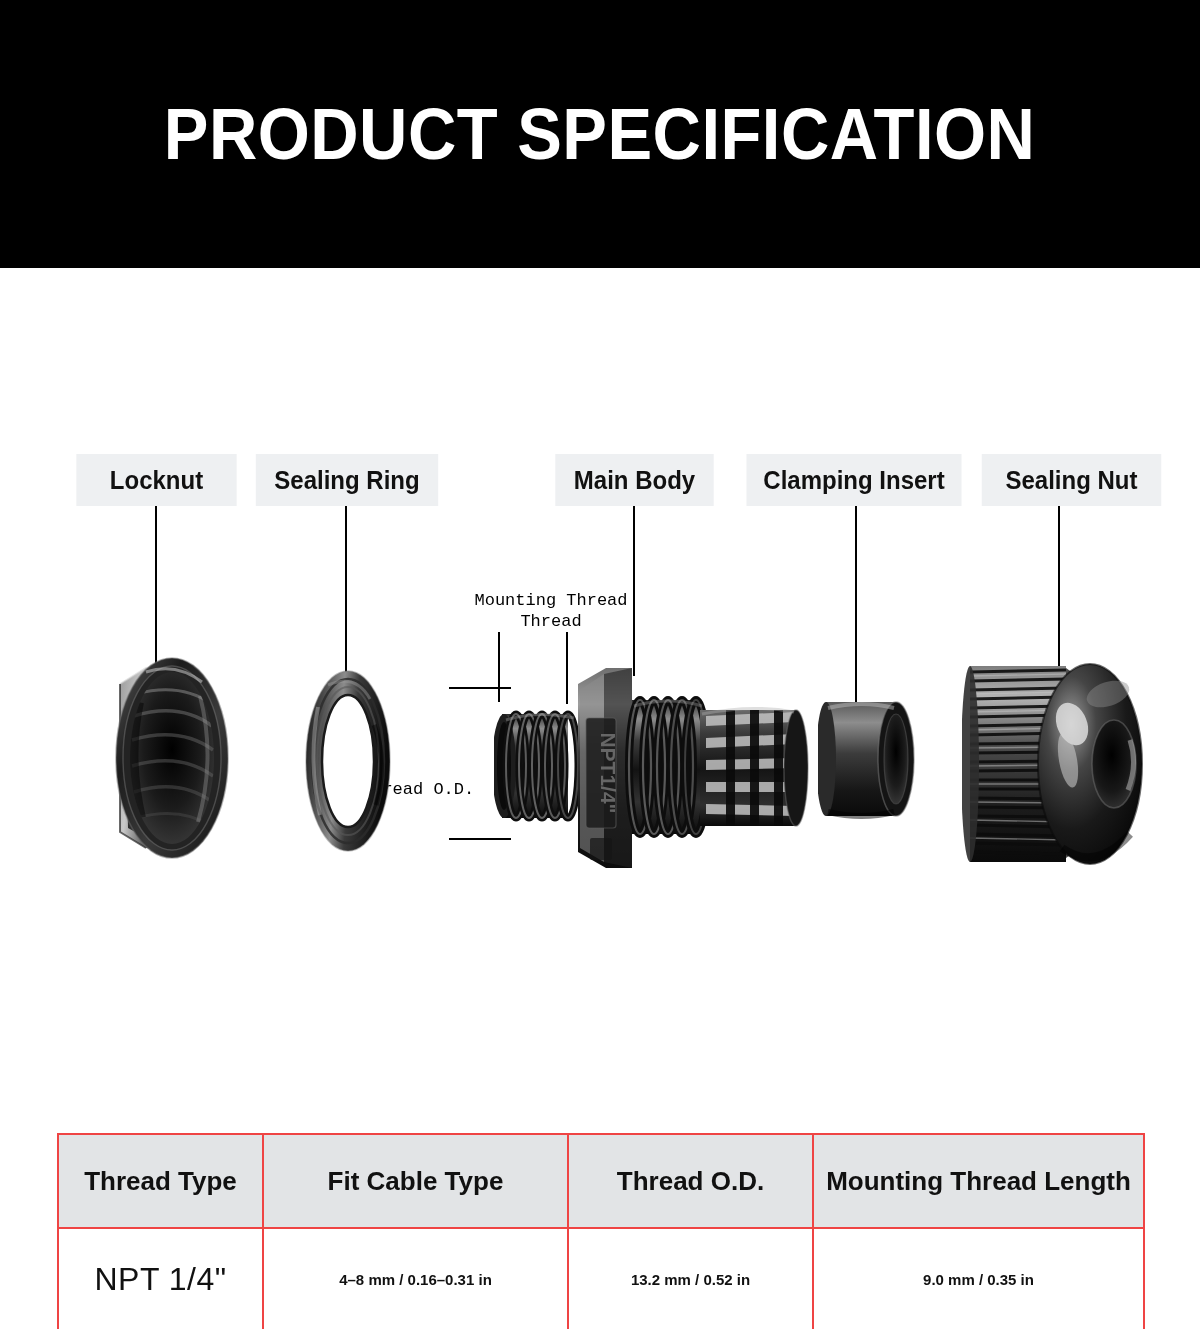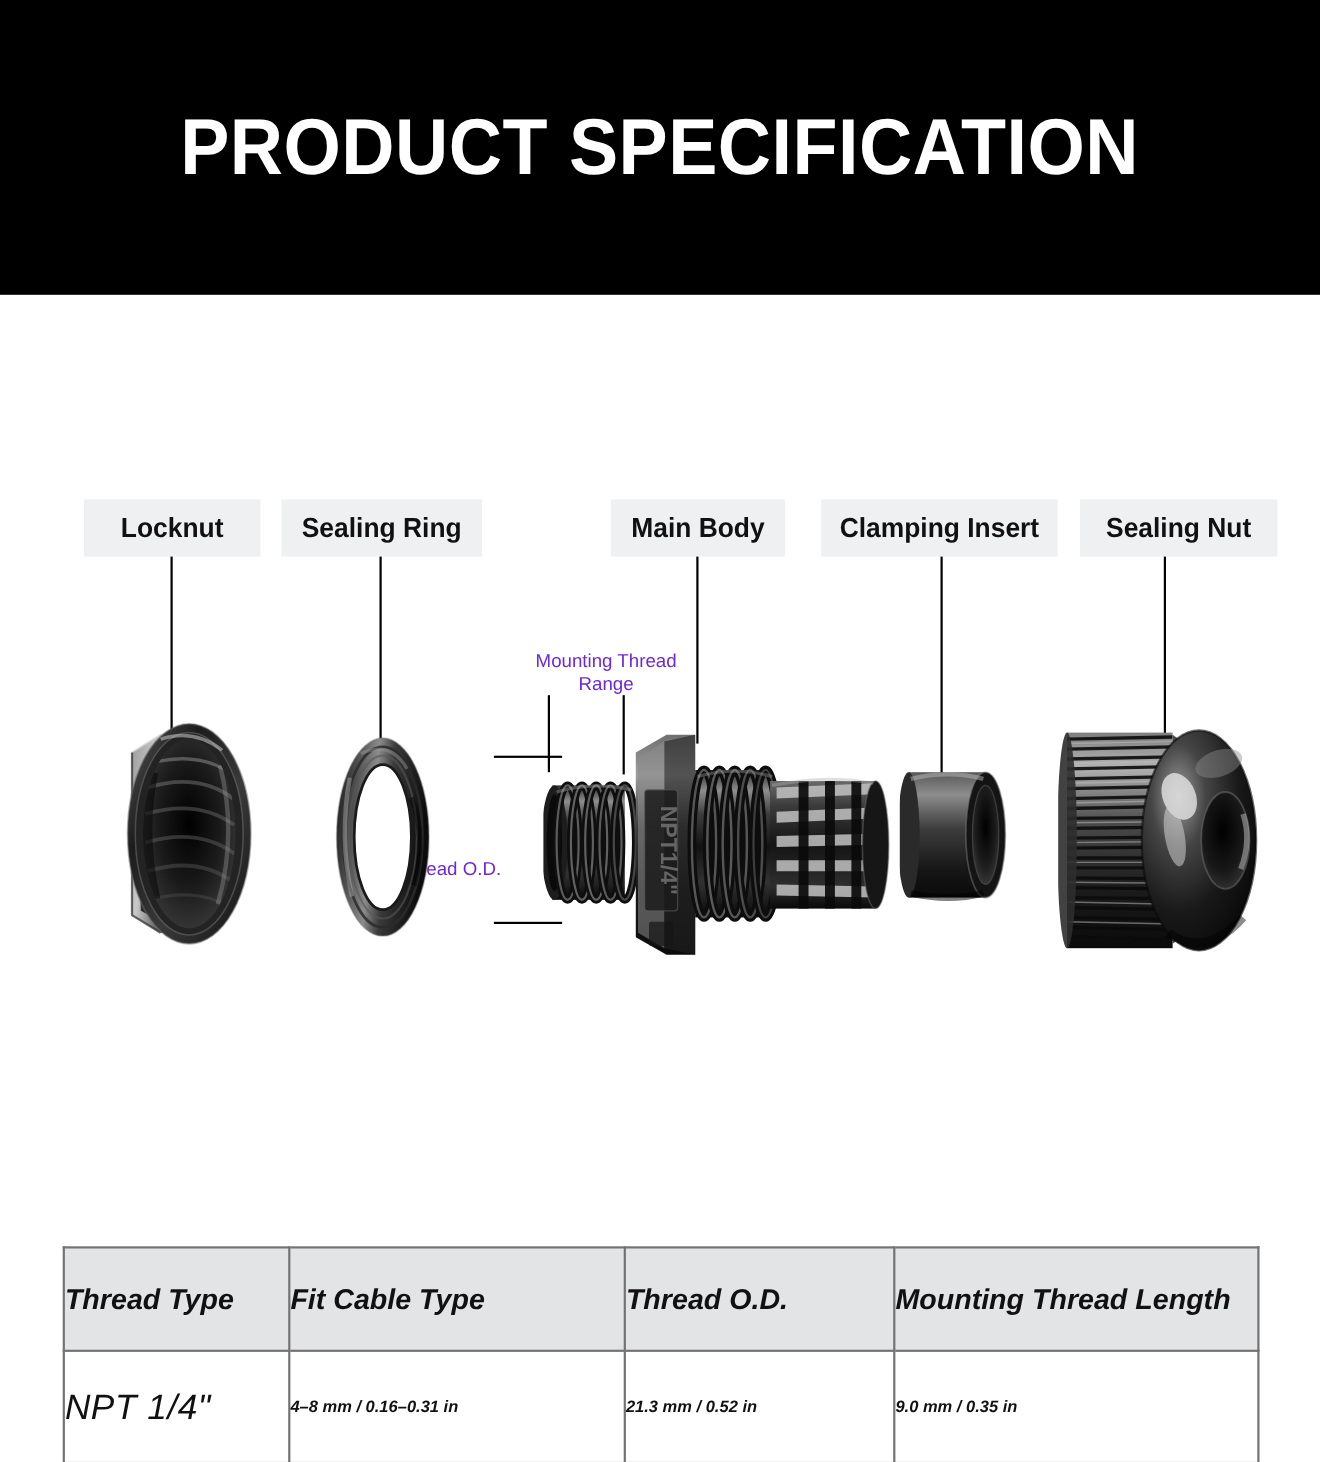--- a/index.html
+++ b/index.html
@@ -49,45 +49,44 @@
   .leader {
     position:absolute;
     width:2px;
     background:#000000;
   }
 
   
   .dim-text {
     position:absolute;
     font-size:17px;
-    color:#6d28d9;
+    color:#000000;
     white-space:nowrap;
     line-height:1.25;
-    font-family:Liberation Sans, sans-serif;
+    font-family:Liberation Mono, monospace;
   }
   .dim-text.center { text-align:center; }
   .dim-line-h { position:absolute; height:2px; background:#000; }
   .dim-line-v { position:absolute; width:2px; background:#000; }
 
   
   .part { position:absolute; }
 
   
   .spec-table {
     position:absolute;
     left:57px; top:1133px;
     width:1086px;
     border-collapse:collapse;
     table-layout:fixed;
   }
   .spec-table th, .spec-table td {
-    border:2px solid #737373;
-    text-align:left;
+    border:2px solid #ef4444;
+    text-align:center;
     vertical-align:middle;
-    font-style:italic;
   }
   .spec-table th {
     background:#e2e4e6;
     height:94px;
     font-weight:bold;
     font-size:26px;
     color:#111111;
     font-family:"Liberation Sans Narrow","Liberation Sans", sans-serif;
     transform:none;
   }
@@ -137,21 +136,21 @@
     </div>
 
     <div class="leader" style="left:155px; top:294px; height:158px;"></div>
     <div class="leader" style="left:345px; top:294px; height:172px;"></div>
     <div class="leader" style="left:633px; top:294px; height:170px;"></div>
     <div class="leader" style="left:855px; top:294px; height:198px;"></div>
     <div class="leader" style="left:1058px; top:294px; height:162px;"></div>
 
     <div class="dim-text center" style="left:468px; top:378px; width:166px;">
       <div>Mounting Thread</div>
-      <div>Range</div>
+      <div>Thread</div>
     </div>
     <div class="dim-line-v" style="left:498px; top:420px; height:70px;"></div>
     <div class="dim-line-v" style="left:566px; top:420px; height:72px;"></div>
 
     <div class="dim-text" style="left:362px; top:567px;">
       <span>Thread O.D.</span>
     </div>
     <div class="dim-line-h" style="left:449px; top:475px; width:62px;"></div>
     <div class="dim-line-h" style="left:449px; top:626px; width:62px;"></div>
 
@@ -476,19 +475,19 @@
         <th class="col-1">Thread Type</th>
         <th class="col-2">Fit Cable Type</th>
         <th class="col-3">Thread O.D.</th>
         <th class="col-4">Mounting Thread Length</th>
       </tr>
     </thead>
     <tbody>
       <tr>
         <td class="col-1 thread-type">NPT 1/4"</td>
         <td class="col-2">4–8 mm / 0.16–0.31 in</td>
-        <td class="col-3">21.3 mm / 0.52 in</td>
+        <td class="col-3">13.2 mm / 0.52 in</td>
         <td class="col-4">9.0 mm / 0.35 in</td>
       </tr>
     </tbody>
   </table>
 
 </div>
 
 </body></html>

